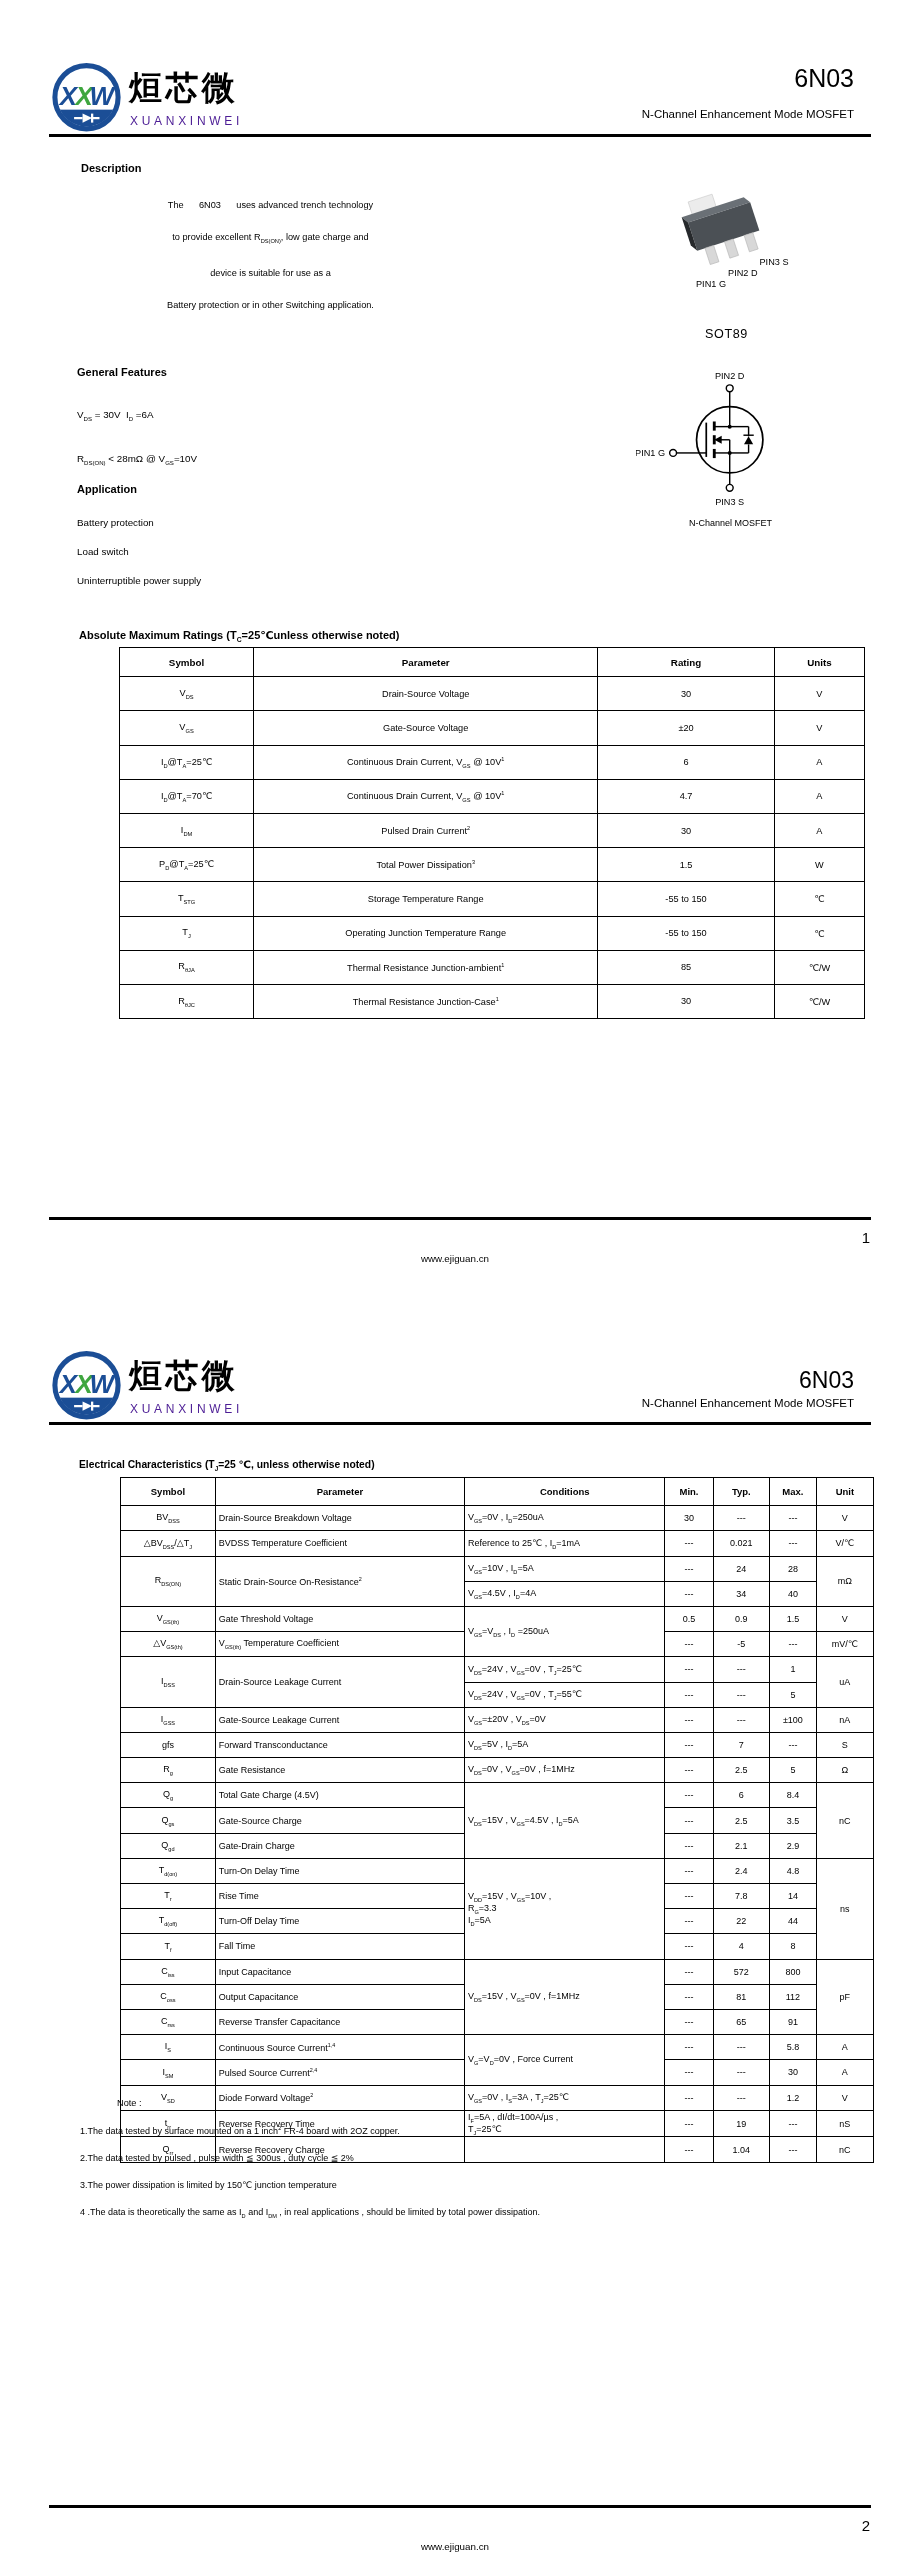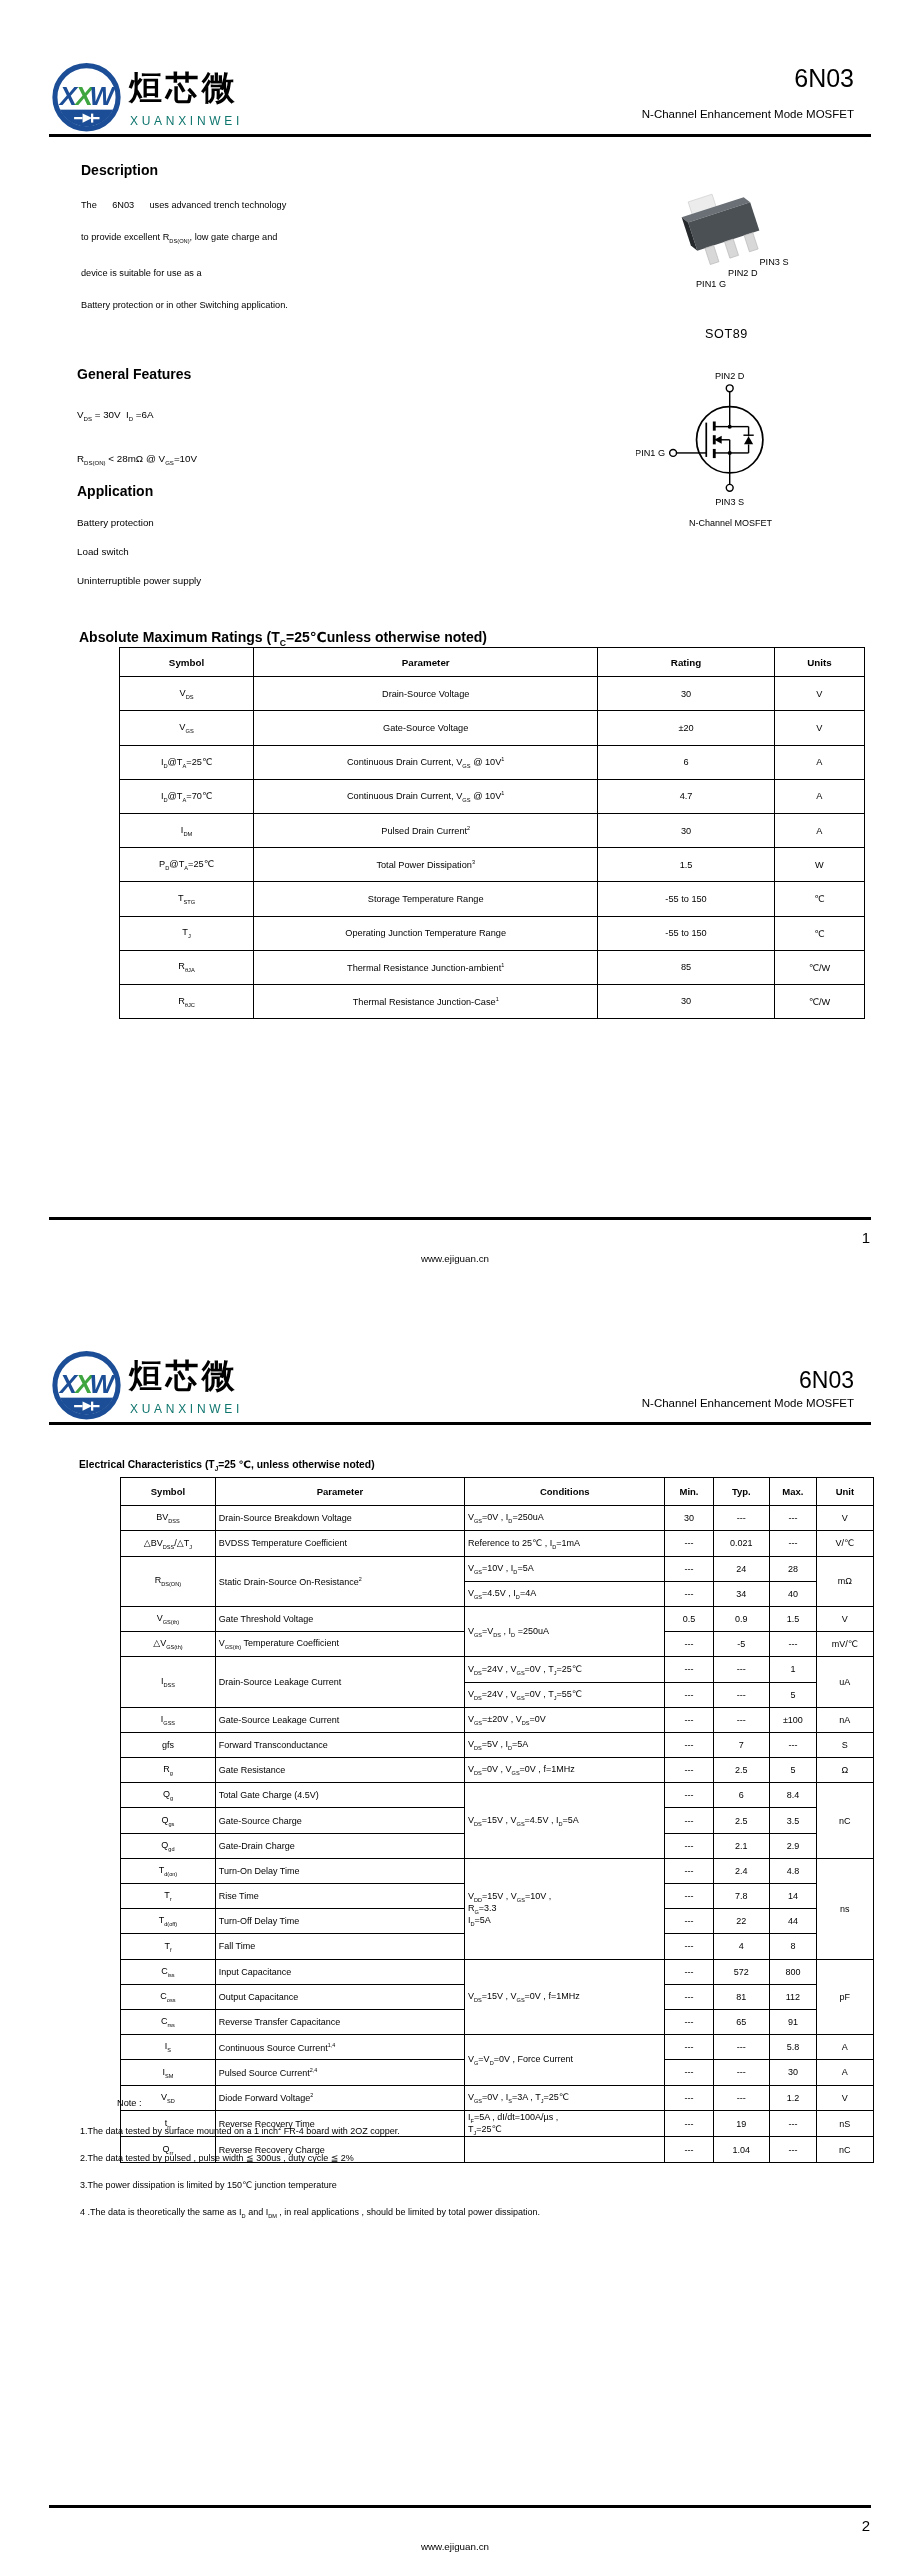--- a/index.html
+++ b/index.html
@@ -6,29 +6,29 @@
   body{width:910px;height:2576px;position:relative;background:#fff;color:#000;
        font-family:"Liberation Sans","DejaVu Sans",sans-serif;}
   .page{position:absolute;left:0;width:910px;height:1288px;background:#fff;overflow:hidden;}
   #page1{top:0;} #page2{top:1288px;}
   .abs{position:absolute;}
   .rule{position:absolute;background:#000;height:3.4px;left:49px;width:822px;}
 
   
   .logo-svg{position:absolute;left:47px;top:60px;width:79px;height:79px;}
   .brand-cn{position:absolute;left:129px;top:69px;font-size:33px;font-weight:bold;letter-spacing:3.4px;line-height:38px;}
-  .brand-en{position:absolute;left:130px;top:114px;font-size:12px;letter-spacing:3.7px;color:#0f766e;}
+  .brand-en{position:absolute;left:130px;top:114px;font-size:12px;letter-spacing:3.7px;color:#4c1d95;}
   .part-number{position:absolute;right:56px;top:64px;font-size:25px;text-align:right;}
   .subtitle{position:absolute;right:56px;top:108px;font-size:11.5px;text-align:right;}
   .hdr-rule{top:134px;}
 
   
-  .h-sec{position:absolute;font-size:14px;font-weight:bold;}
+  .h-sec{position:absolute;font-size:11px;font-weight:bold;}
   .bodytext{position:absolute;font-size:9.8px;}
-  .desc-line{white-space:pre;line-height:32px;}
+  .desc-line{white-space:pre;line-height:32px;text-align:center;}
   .gf-line{line-height:39px;white-space:pre;}
   .app-line{line-height:29px;}
 
   
   .pkg-svg{position:absolute;left:664px;top:190px;width:151px;height:115px;}
   .pkg-name{position:absolute;left:705px;top:327px;font-size:12.6px;letter-spacing:0.6px;}
   .mos-svg{position:absolute;left:636px;top:370px;width:184px;height:143px;}
   .mos-caption{position:absolute;left:660px;top:518px;width:141px;text-align:center;font-size:9px;}
 
   

